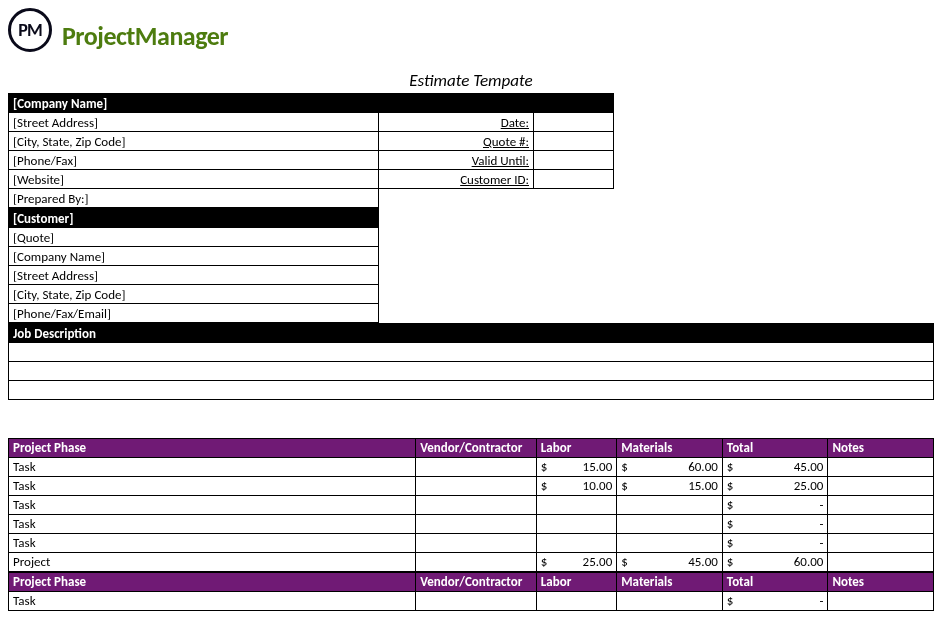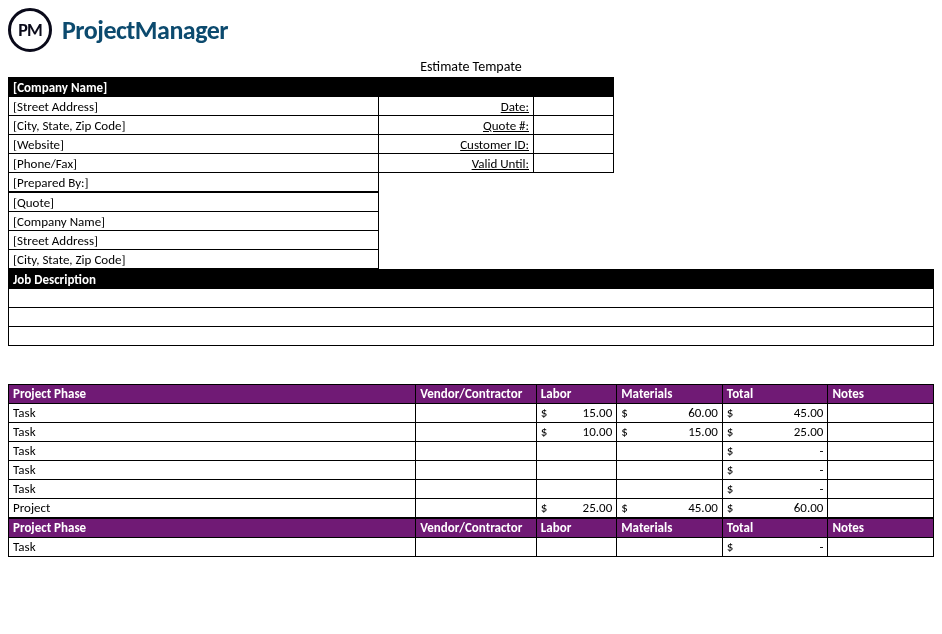--- a/index.html
+++ b/index.html
@@ -7,47 +7,48 @@
     margin: 0;
     padding: 8px;
     font-family: Calibri, Arial, sans-serif;
     font-size: 13px;
     color: #000;
     background: #fff;
     width: 942px;
   }
   .logo-row {
     display: flex;
-    align-items: center;
+    align-items: flex-end;
     gap: 10px;
-    margin-bottom: 6px;
+    margin-bottom: 18px;
   }
   .logo-circle {
     width: 44px;
     height: 44px;
     border: 3px solid #0a0a1a;
     border-radius: 50%;
     display: flex;
     align-items: center;
     justify-content: center;
     font-weight: 900;
     font-size: 18px;
     color: #0a0a1a;
     letter-spacing: -1px;
   }
   .logo-text {
     font-size: 26px;
     font-weight: 800;
-    color: #0c4a6e;
+    color: #4d7c0f;
     letter-spacing: -0.5px;
   }
   .title-row {
     text-align: center;
-    font-size: 14px;
+    font-size: 17px;
     margin: 4px 0 2px 0;
+    font-style: italic;
   }
   table {
     border-collapse: collapse;
     width: 100%;
     table-layout: fixed;
   }
   td {
     border: 1px solid #000;
     padding: 1px 4px;
     height: 19px;
@@ -99,60 +100,68 @@
     <td></td>
     <td class="noborder"></td>
   </tr>
   <tr>
     <td>[City, State, Zip Code]</td>
     <td class="right">Quote #:</td>
     <td></td>
     <td class="noborder"></td>
   </tr>
   <tr>
+    <td>[Phone/Fax]</td>
+    <td class="right">Valid Until:</td>
+    <td></td>
+    <td class="noborder"></td>
+  </tr>
+  <tr>
     <td>[Website]</td>
     <td class="right">Customer ID:</td>
-    <td></td>
-    <td class="noborder"></td>
-  </tr>
-  <tr>
-    <td>[Phone/Fax]</td>
-    <td class="right">Valid Until:</td>
     <td></td>
     <td class="noborder"></td>
   </tr>
   <tr>
     <td>[Prepared By:]</td>
     <td class="noborder"></td>
     <td class="noborder"></td>
     <td class="noborder"></td>
   </tr>
 </tbody>
   </table>
 
 <table>
   <colgroup>
       <col style="width:370px">
       <col>
     </colgroup>
   <tbody>
+      <tr>
+    <td class="black-bg">[Customer]</td>
+    <td class="noborder"></td>
+  </tr>
   <tr>
         <td>[Quote]</td>
         <td class="noborder"></td>
       </tr>
   <tr>
         <td>[Company Name]</td>
         <td class="noborder"></td>
       </tr>
   <tr>
         <td>[Street Address]</td>
         <td class="noborder"></td>
       </tr>
   <tr>
         <td>[City, State, Zip Code]</td>
+        <td class="noborder"></td>
+      </tr>
+  <tr>
+        <td>[Phone/Fax/Email]</td>
         <td class="noborder"></td>
       </tr>
 </tbody>
   </table>
 
 <table>
   <tbody>
       <tr>
         <td class="black-bg">Job Description</td>
       </tr>

